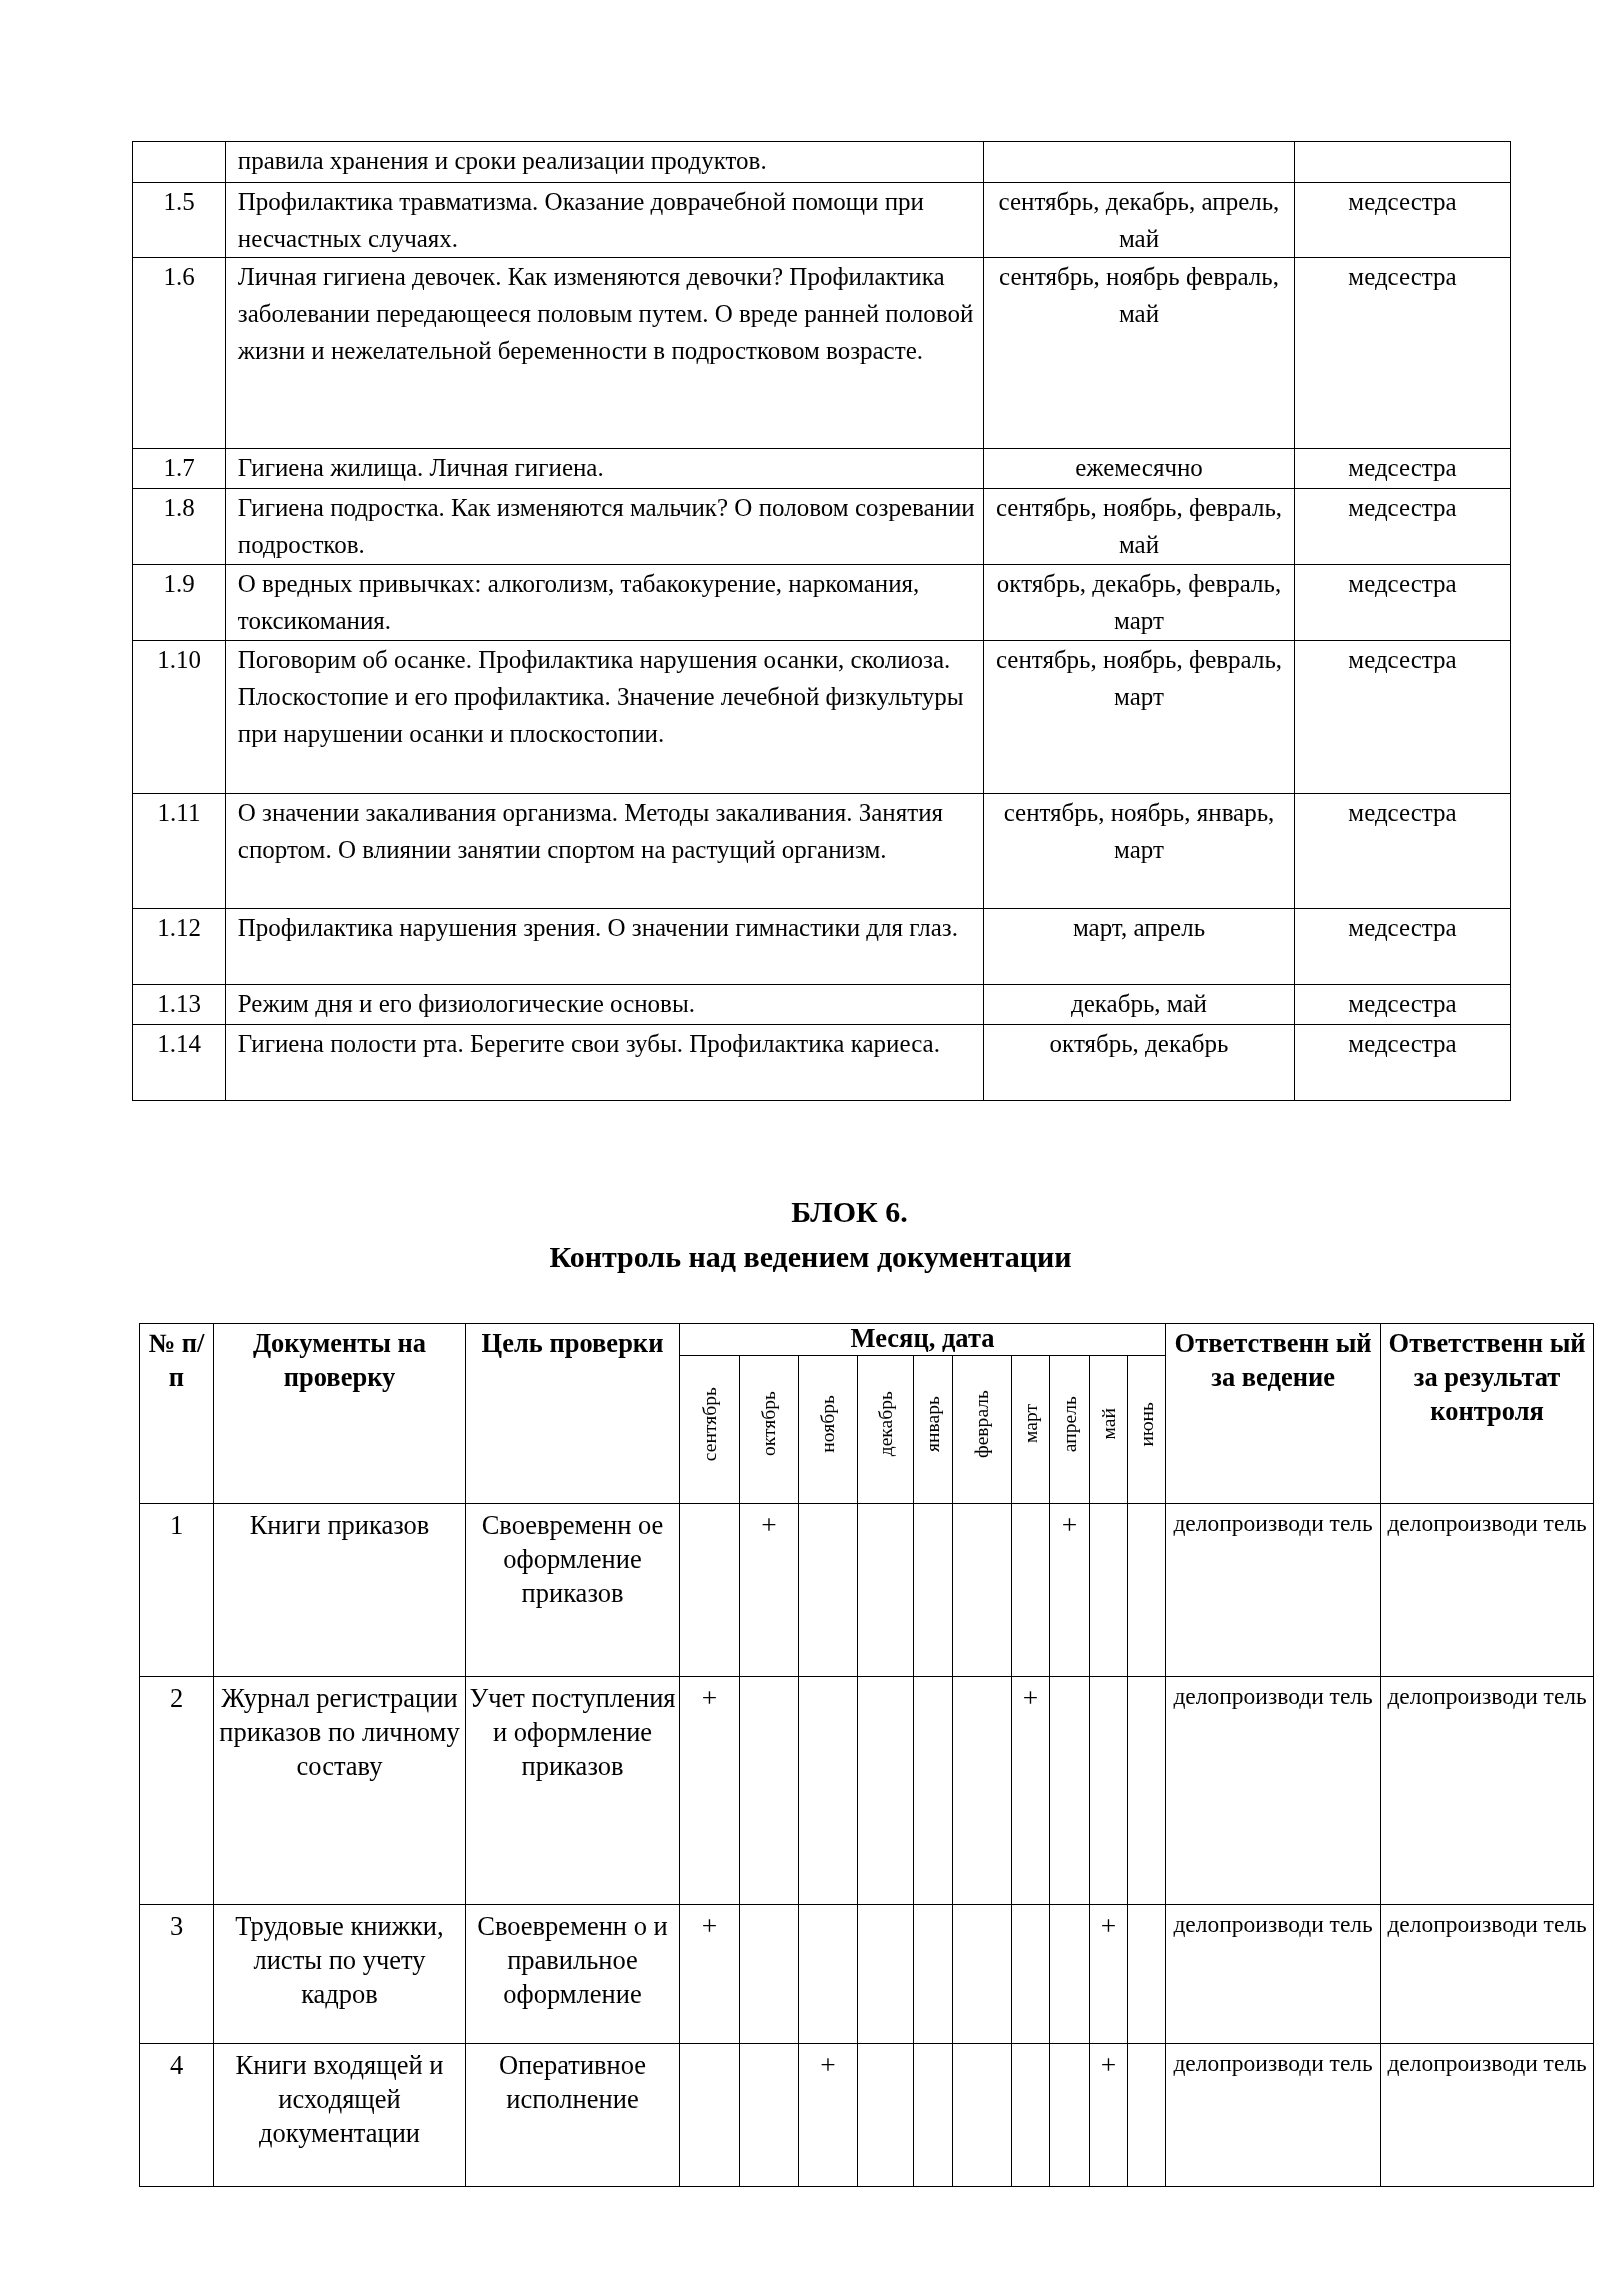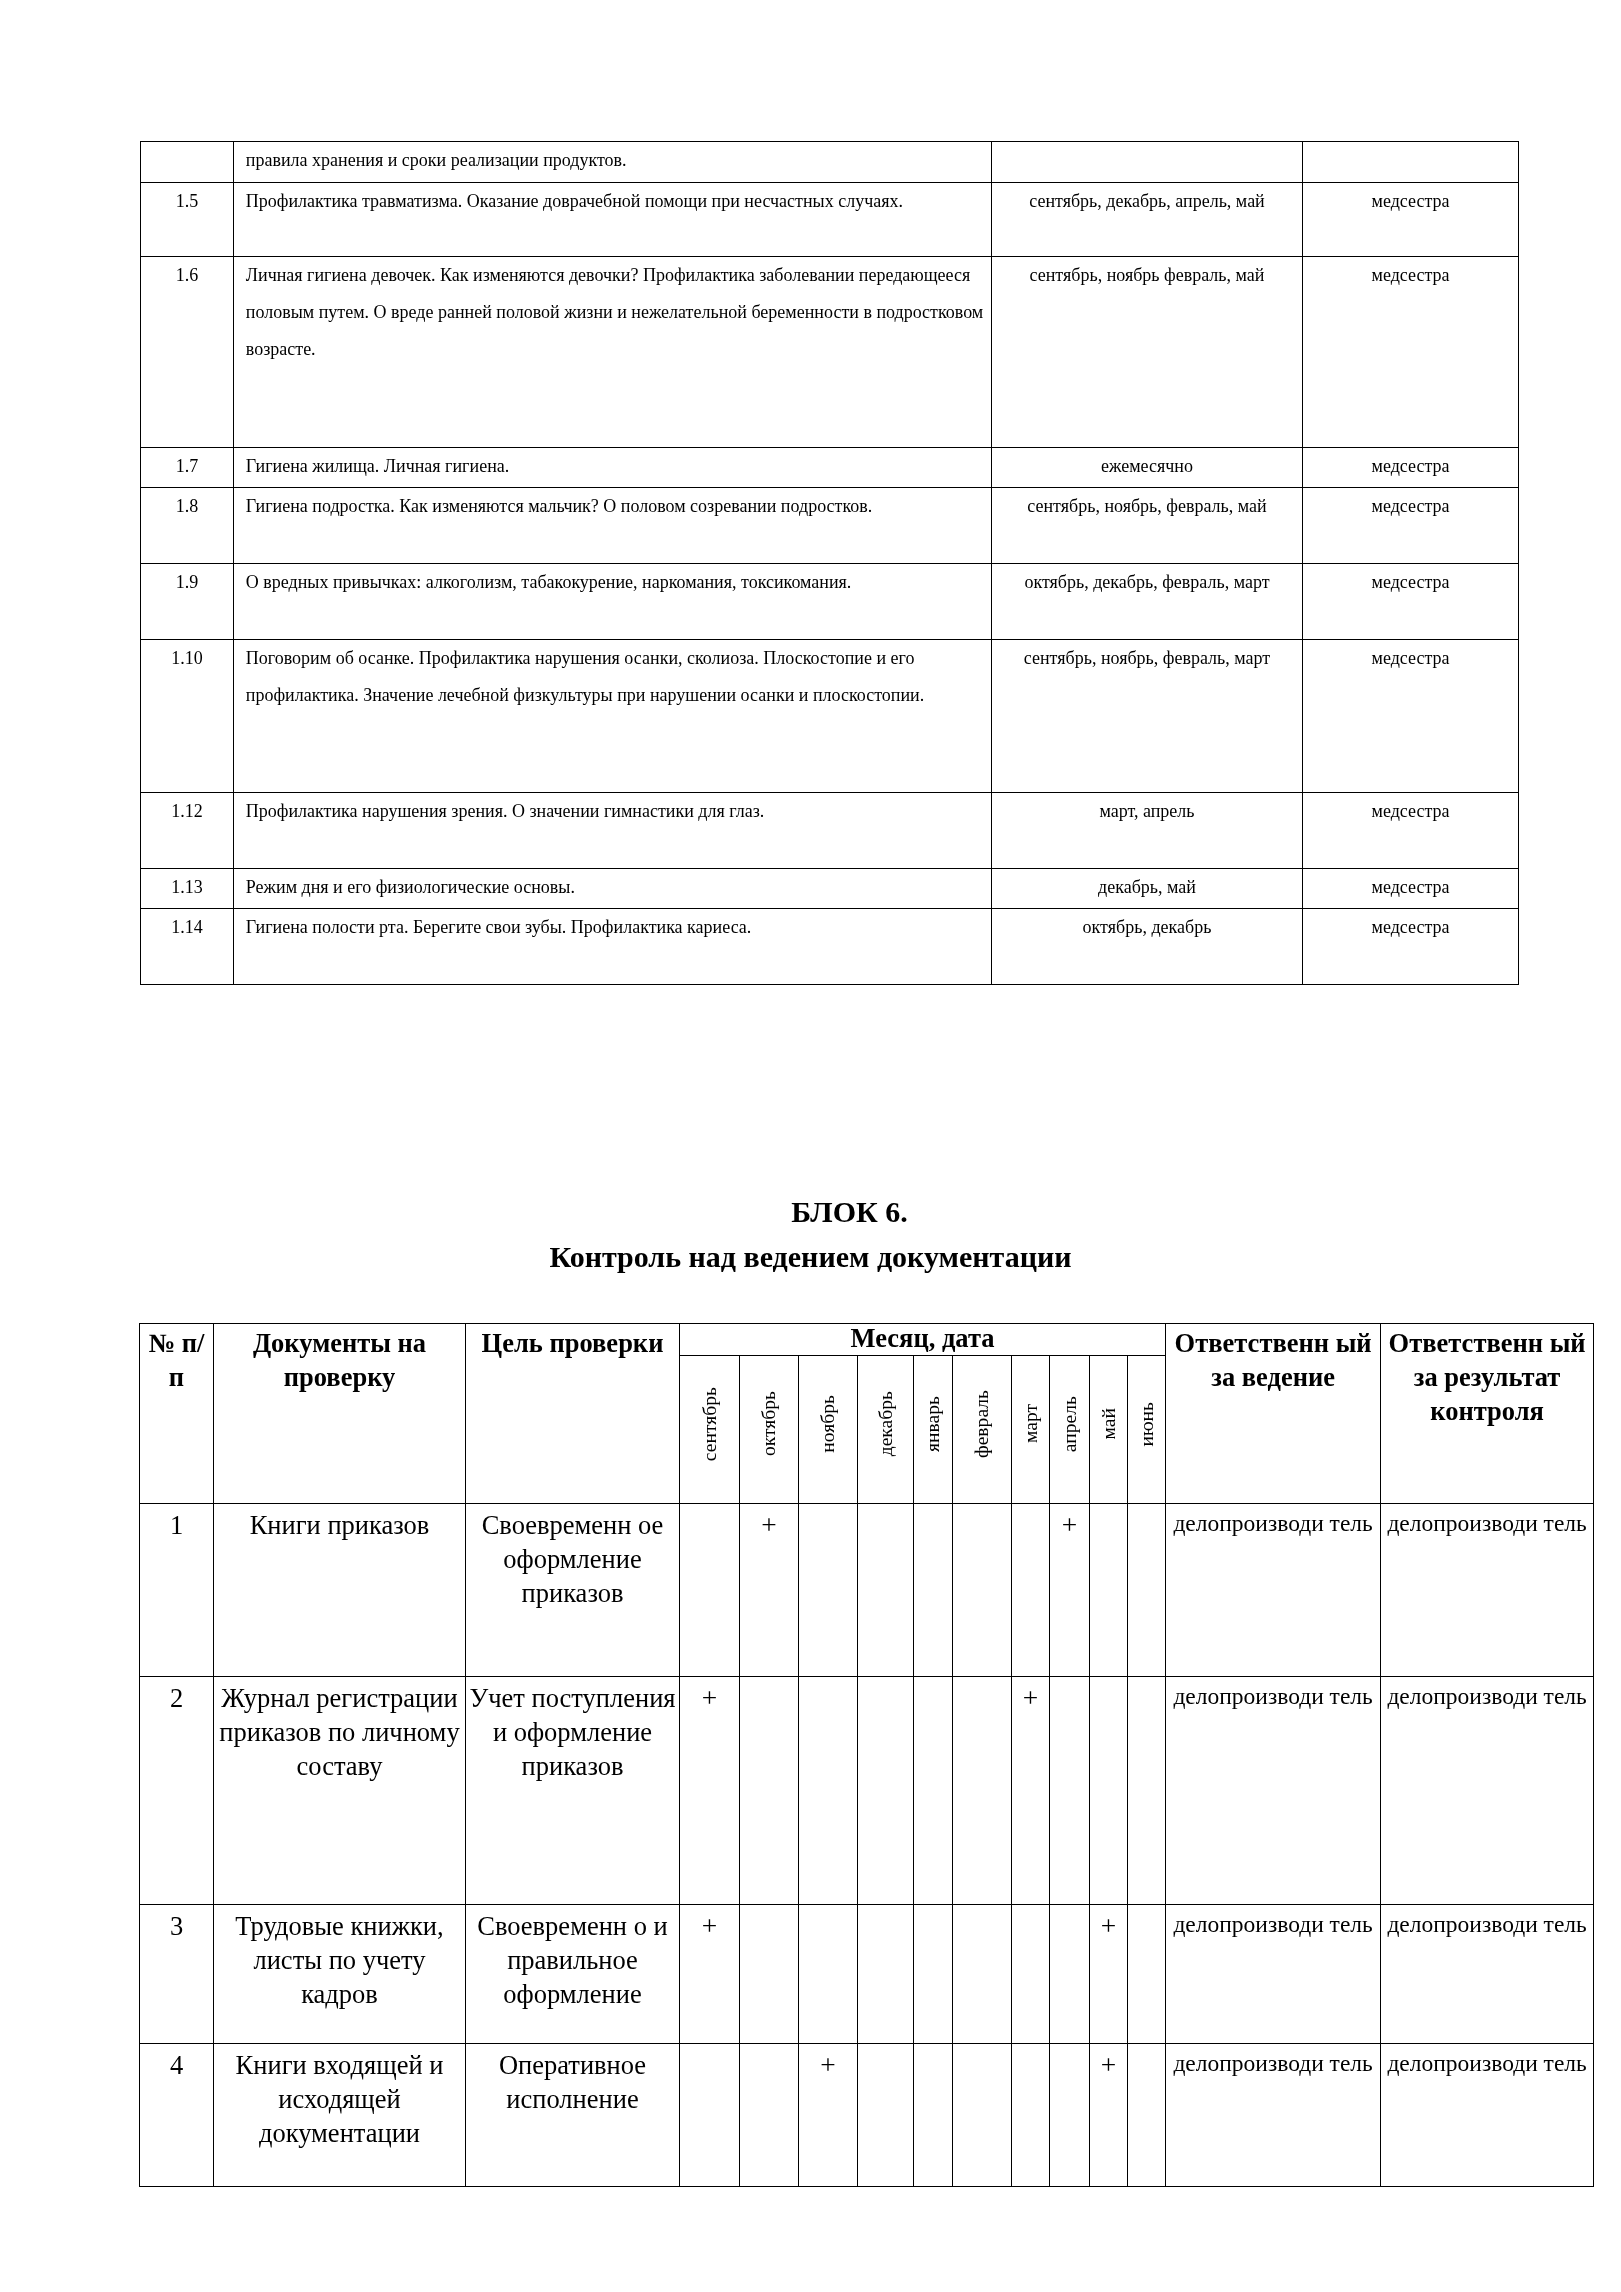--- a/index.html
+++ b/index.html
@@ -1,21 +1,21 @@
 <!DOCTYPE html>
 <html><head>
 <meta charset="utf-8">
 <style>
   html, body { margin:0; padding:0; background:#ffffff; }
   body { width:1621px; height:2293px; position:relative; font-family:"Liberation Serif", serif; color:#000; }
   table { border-collapse:collapse; position:absolute; table-layout:fixed; }
   td, th { border:1.5px solid #000; vertical-align:top; padding:0; font-weight:normal; }
 
   
-  #t1 { left:140px; top:141px; width:1377px; font-size:18px; line-height:37px; }
+  #t1 { left:132px; top:141px; width:1377px; font-size:25px; line-height:37px; }
   #t1 td { padding:0 7.8px; }
   #t1 td.num { text-align:center; padding:0 3.9px; }
   #t1 td.ctr { text-align:center; }
   #t1 td.txt { text-align:left; padding-left:11.8px; }
 
   
   .block-heading { position:absolute; left:0; width:1621px; text-align:center; font-weight:bold; font-size:30px; line-height:39px; }
   #h1 { top:1192px; left:39px; }
   #h2 { top:1237px; }
 
@@ -72,20 +72,26 @@
       <tr style="height: 76px;">
         <td class="num">1.9</td>
         <td class="txt">О вредных привычках: алкоголизм, табакокурение, наркомания, токсикомания.</td>
         <td class="ctr">октябрь, декабрь, февраль, март</td>
         <td class="ctr">медсестра</td>
       </tr>
       <tr style="height: 153px;">
         <td class="num">1.10</td>
         <td class="txt">Поговорим об осанке. Профилактика нарушения осанки, сколиоза. Плоскостопие и его профилактика. Значение лечебной физкультуры при нарушении осанки и плоскостопии.</td>
         <td class="ctr">сентябрь, ноябрь, февраль, март</td>
+        <td class="ctr">медсестра</td>
+      </tr>
+      <tr style="height: 115px;">
+        <td class="num">1.11</td>
+        <td class="txt">О значении закаливания организма. Методы закаливания. Занятия спортом. О влиянии занятии спортом на растущий организм.</td>
+        <td class="ctr">сентябрь, ноябрь, январь, март</td>
         <td class="ctr">медсестра</td>
       </tr>
       <tr style="height: 76px;">
         <td class="num">1.12</td>
         <td class="txt">Профилактика нарушения зрения. О значении гимнастики для глаз.</td>
         <td class="ctr">март, апрель</td>
         <td class="ctr">медсестра</td>
       </tr>
       <tr style="height: 40px; padding-left: 27px;">
         <td class="num">1.13</td>

